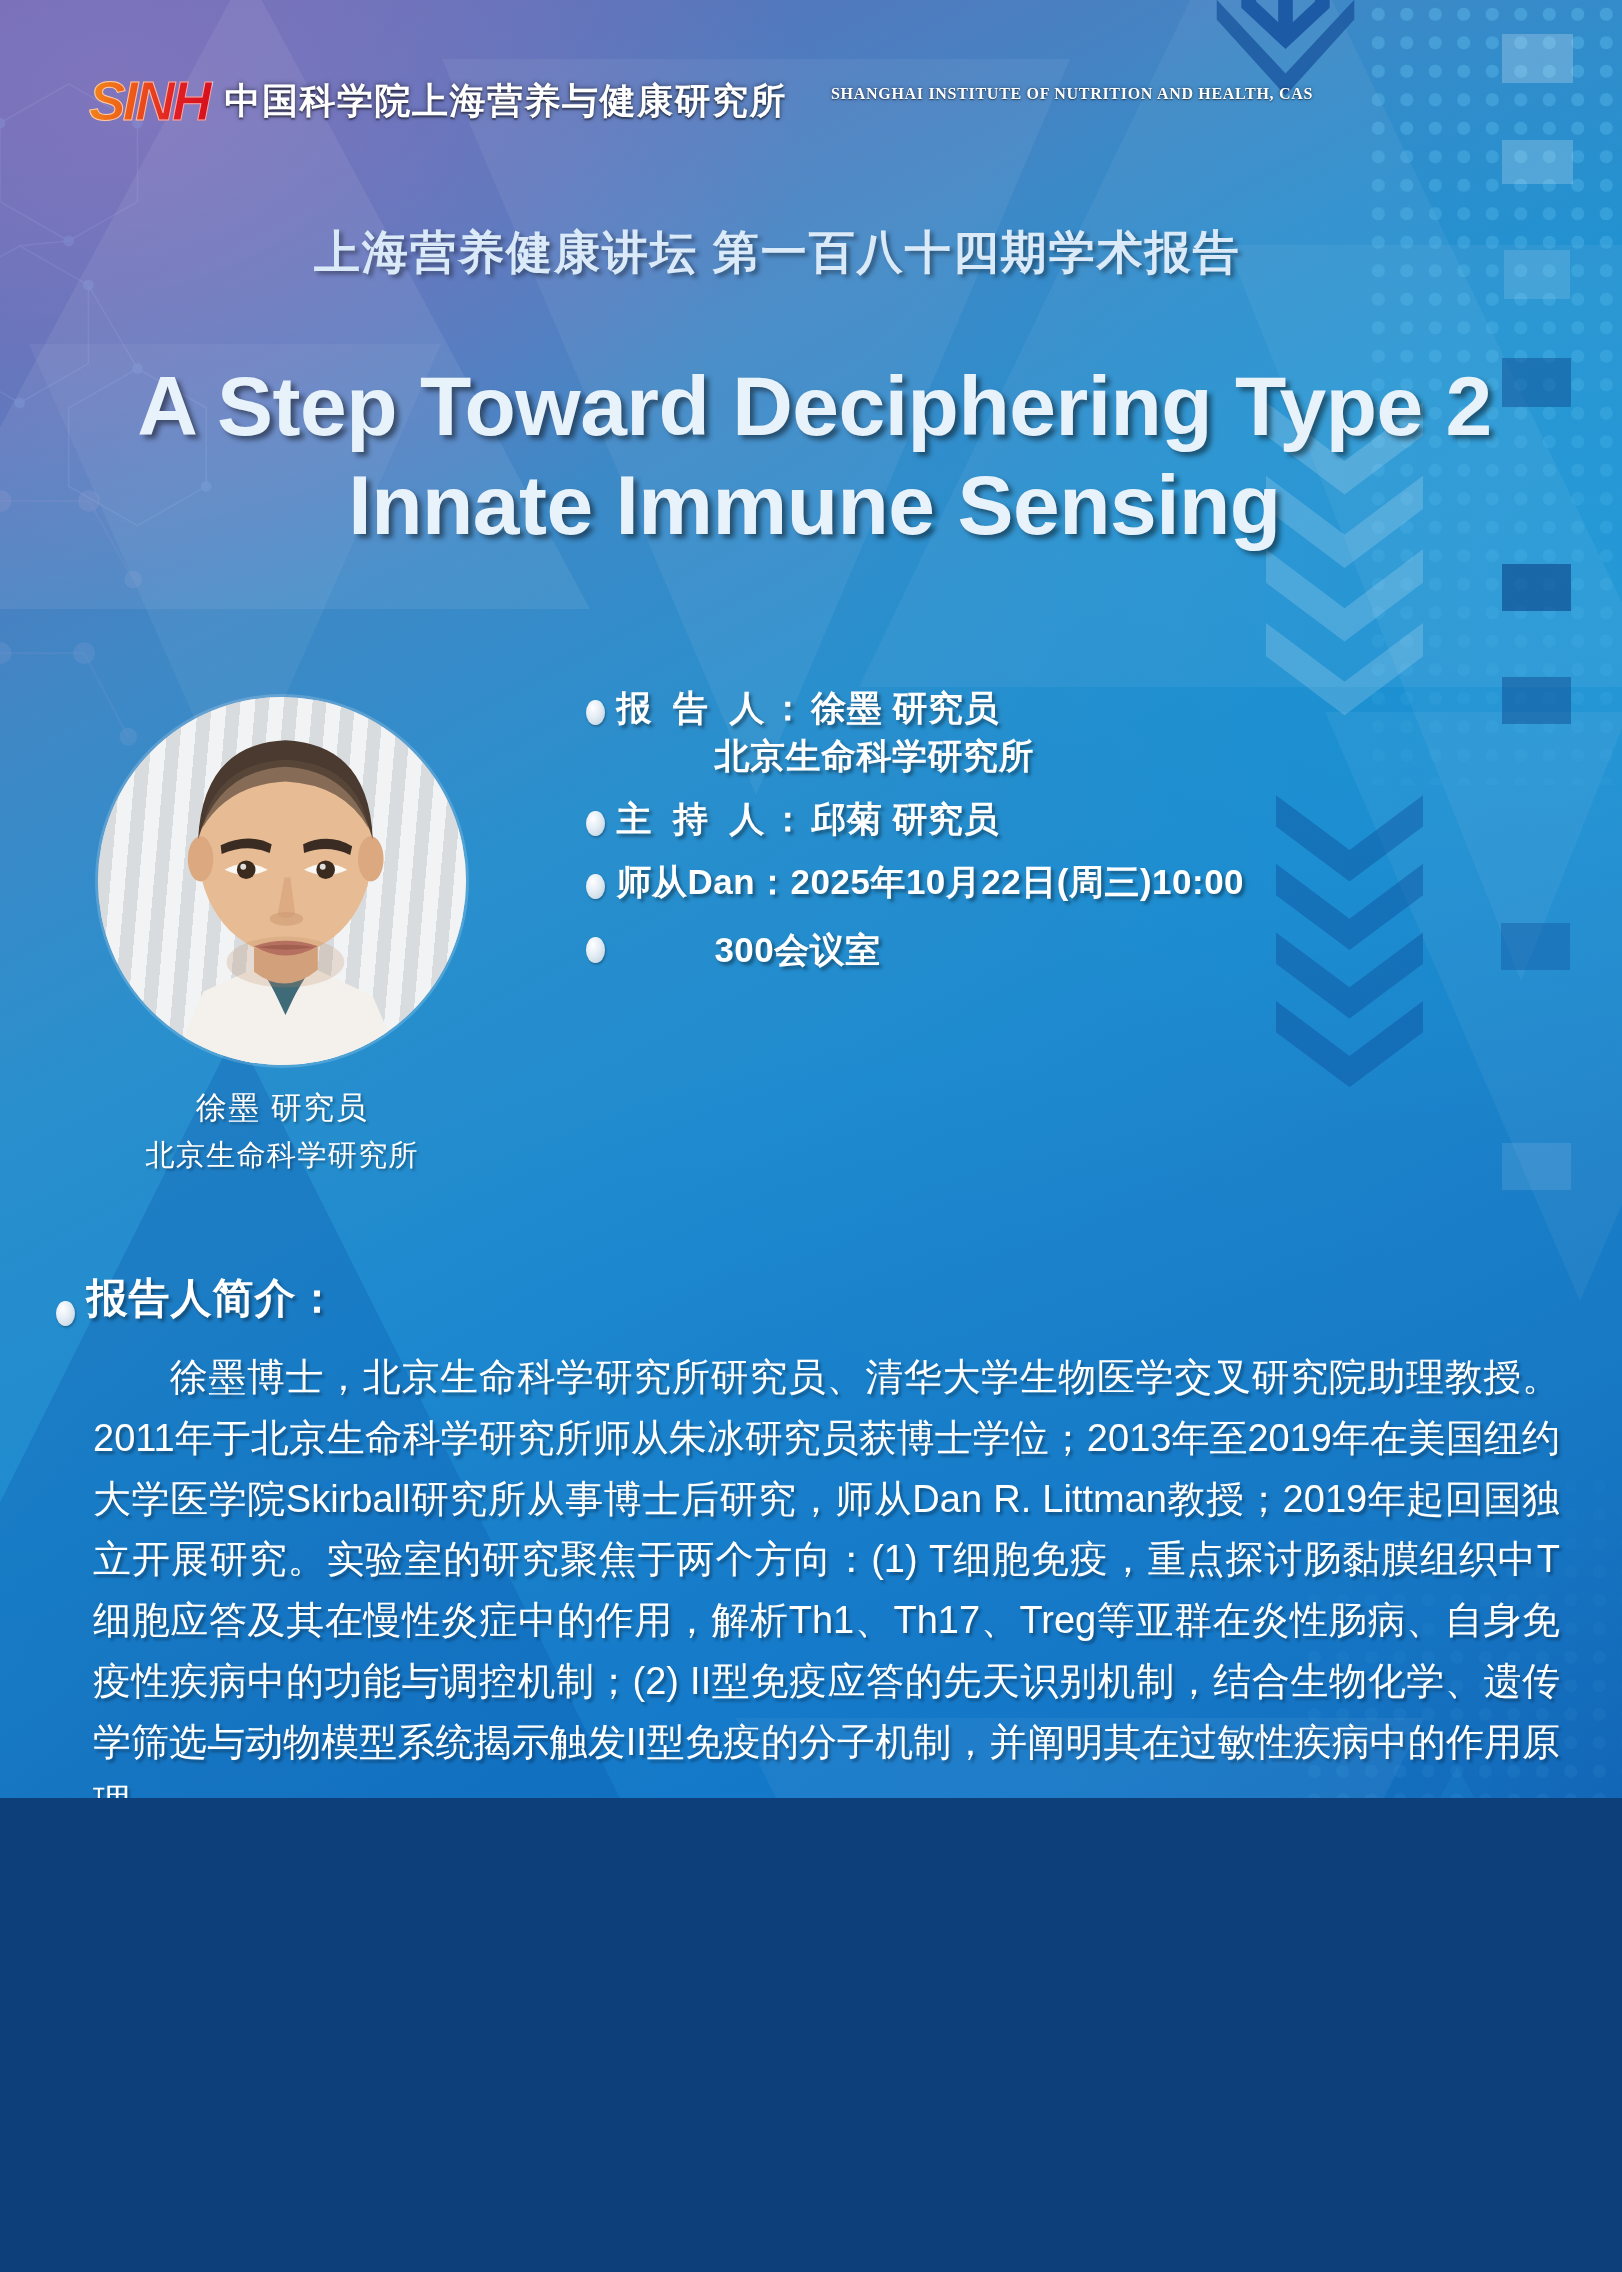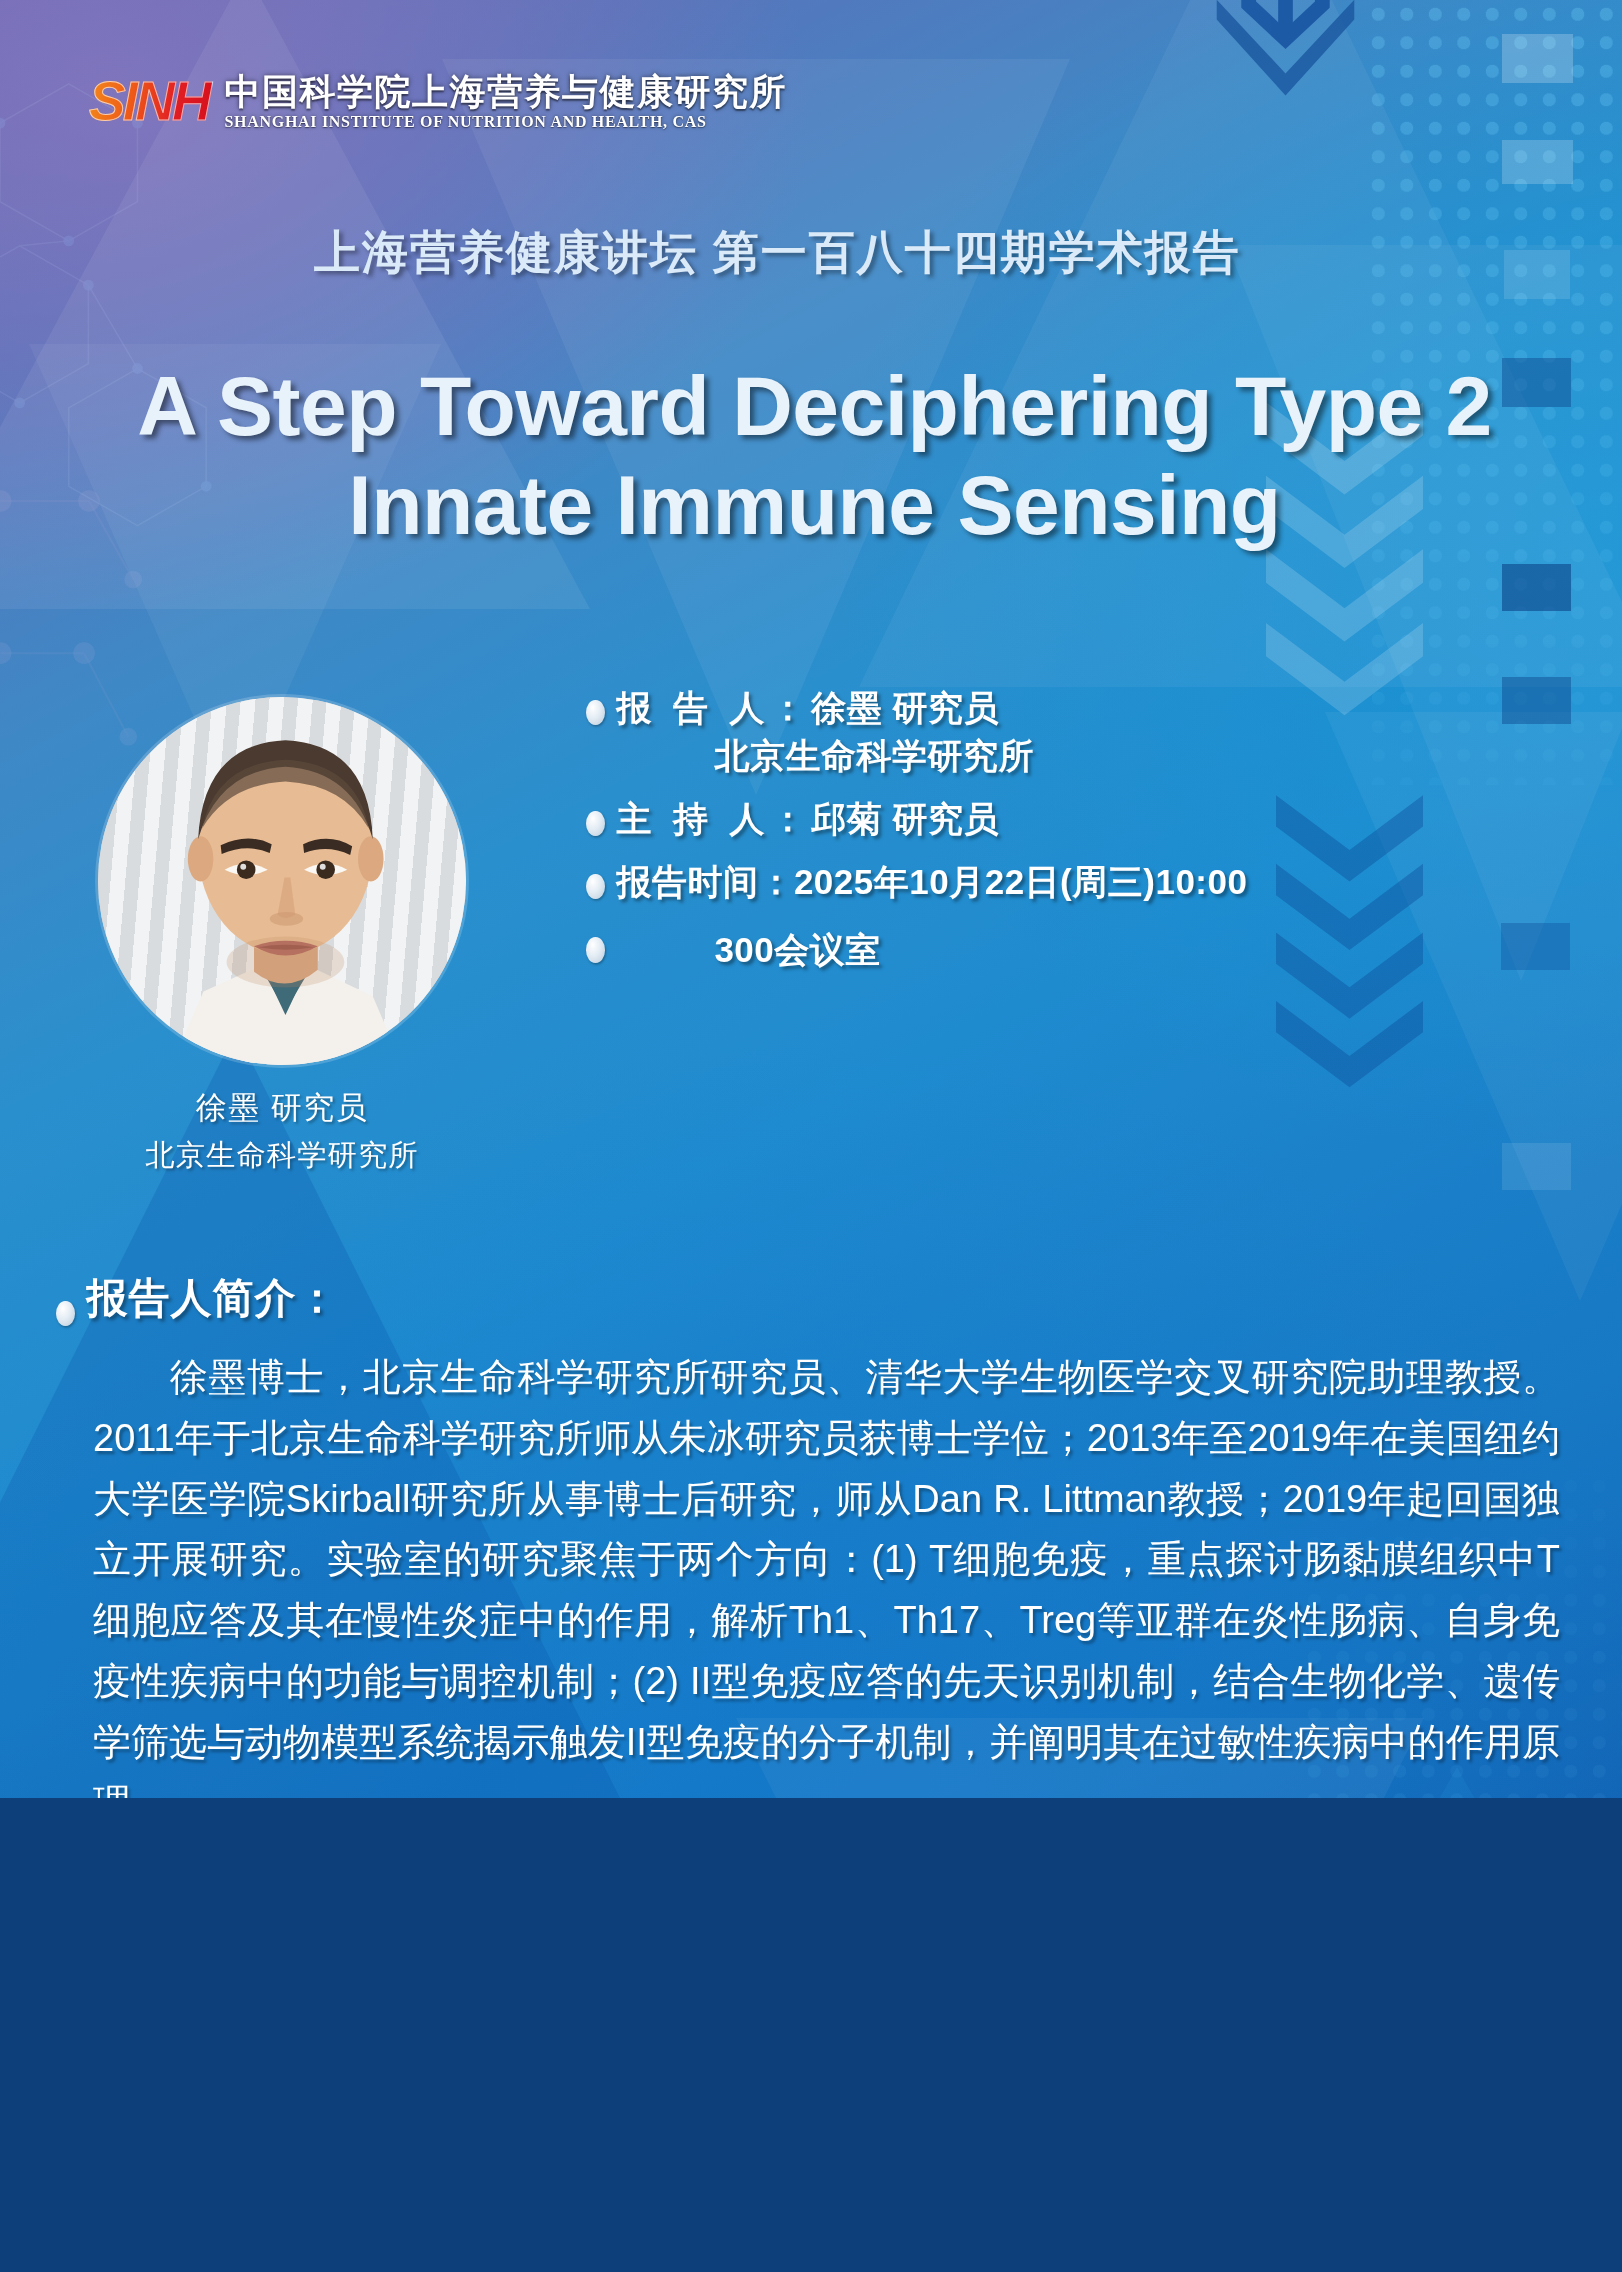--- a/index.html
+++ b/index.html
@@ -38,21 +38,21 @@
 
   
   #logo{position:absolute;left:89px;top:74px;display:flex;align-items:center;gap:12.8px;}
   #logo .mark{
     font-size:55px;font-weight:bold;font-style:italic;letter-spacing:-2.9px;
     background:linear-gradient(100deg,#f28a1c 0%,#ee5a18 35%,#e11d24 70%,#d40f1c 100%);
     -webkit-background-clip:text;background-clip:text;color:transparent;
     text-shadow:none;line-height:1;padding-right:2.9px;
     -webkit-text-stroke:1px rgba(255,255,255,.65);
   }
-  #logo .names{display:flex;flex-direction:column;line-height:1.02;}
+  #logo .names{display:flex;flex-direction:row;line-height:1.02;gap:44px;}
   #logo .cn{
     font-size:36px;font-weight:bold;color:#fff;letter-spacing:1.5px;
     text-shadow:0 0 4.9px rgba(0,0,0,.55),0 1.5px 1.5px rgba(0,0,0,.4);
   }
   #logo .en{
     font-family:"Liberation Serif","DejaVu Serif",serif;
     font-size:16px;font-weight:bold;color:#fff;letter-spacing:0.7px;margin-top:2.9px;
     text-shadow:0 0 3.9px rgba(0,0,0,.5),0 1px 1px rgba(0,0,0,.4);
   }
 
@@ -317,21 +317,21 @@
         <div class="iline">
           <span class="lbl">主 持 人：</span><span>邱菊  研究员</span>
         </div>
       </div>
     </div>
 
     <div class="irow">
       <div class="bullet"></div>
       <div class="ibody">
         <div class="iline">
-          <span>报告时间：</span><span>2025年10月22日(周三)10:00</span>
+          <span>师从Dan：</span><span>2025年10月22日(周三)10:00</span>
         </div>
       </div>
     </div>
 
     <div class="irow">
       <div class="bullet"></div>
       <div class="ibody">
         <div class="iline indent2">300会议室</div>
       </div>
     </div>

